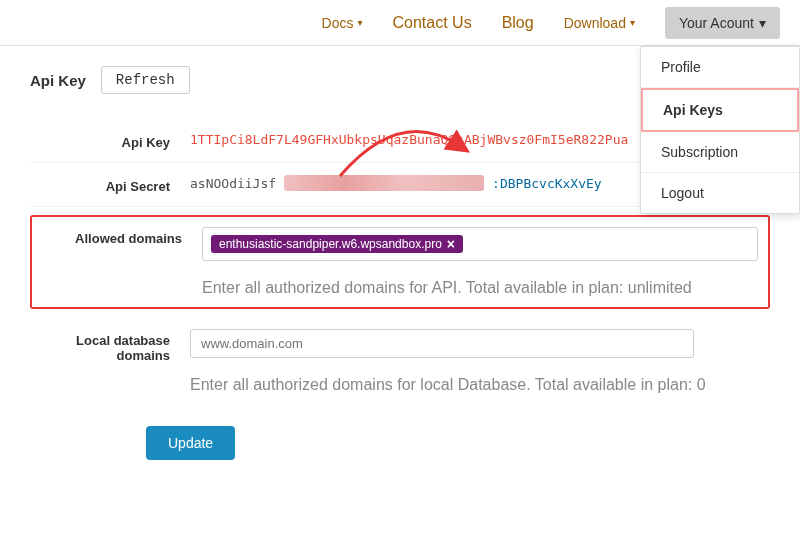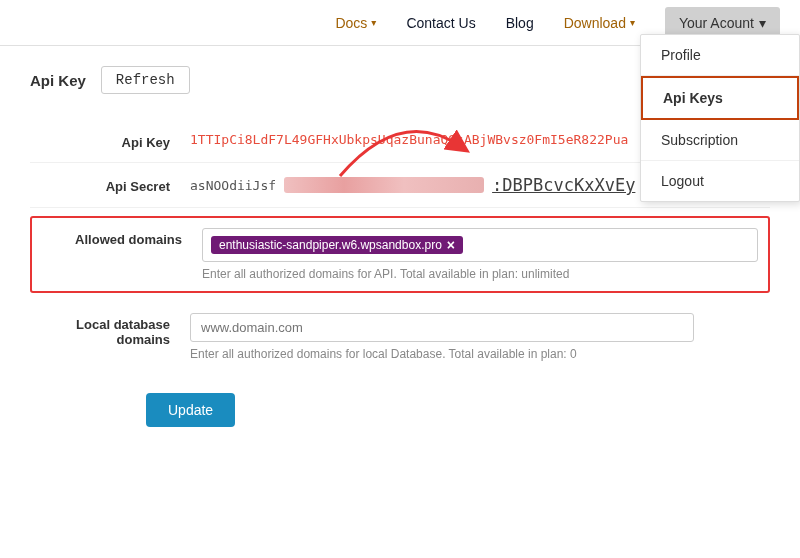--- a/index.html
+++ b/index.html
@@ -15,23 +15,23 @@
       border-bottom: 1px solid #e0e0e0;
       background: #fff;
       position: relative;
     }
     .navbar-links {
       display: flex;
       align-items: center;
       gap: 30px;
     }
     .navbar-link {
-      color: #0f172a;
+      color: #a16207;
       text-decoration: none;
-      font-size: 14px;
+      font-size: 16px;
       cursor: pointer;
     }
     .navbar-dropdown {
       display: flex;
       align-items: center;
       gap: 4px;
       cursor: pointer;
       color: #a16207;
       font-size: 14px;
     }
@@ -46,40 +46,40 @@
       font-size: 14px;
       cursor: pointer;
       display: flex;
       align-items: center;
       gap: 5px;
     }
 
     
     .dropdown-menu {
       position: absolute;
-      top: 34px;
+      top: 46px;
       right: 0;
       background: #fff;
       border: 1px solid #ddd;
       box-shadow: 2px 2px 8px rgba(0,0,0,0.15);
       z-index: 100;
       min-width: 160px;
       border-radius: 2px;
     }
     .dropdown-item {
       padding: 12px 20px;
       cursor: pointer;
       color: #333;
       font-size: 14px;
       border-bottom: 1px solid #f0f0f0;
       white-space: nowrap;
     }
     .dropdown-item:last-child { border-bottom: none; }
     .dropdown-item.active {
-      border: 2px solid #c2410c;
+      border: 2px solid #fca5a5;
       color: #333;
       font-weight: bold;
     }
 
     
     .page-content {
       padding: 20px 30px;
       position: relative;
     }
 
@@ -149,24 +149,23 @@
     }
     .api-secret-hidden {
       display: inline-block;
       width: 200px;
       height: 16px;
       background: linear-gradient(90deg, #f0c0c0 0%, #e8a0a0 30%, #f0c0c0 60%, #e8b0b0 100%);
       border-radius: 3px;
       vertical-align: middle;
     }
     .api-secret-end {
-      color: #404040;
-      font-size: 17px;
+      color: #0369a1;
+      font-size: 13px;
       font-family: monospace;
-      text-decoration: underline;
     }
 
     
     .allowed-domains-row {
       border: 2px solid #e83535 !important;
       padding: 10px 10px;
       border-radius: 3px;
       margin: 8px 0;
       display: flex;
       align-items: flex-start;
@@ -193,23 +192,23 @@
       align-items: center;
       gap: 5px;
     }
     .tag-close {
       cursor: pointer;
       font-size: 14px;
       font-weight: bold;
       line-height: 1;
     }
     .helper-text {
-      font-size: 12px;
+      font-size: 16px;
       color: #888;
-      margin-top: 5px;
+      margin-top: 18px;
     }
 
     
     .domain-input {
       border: 1px solid #ccc;
       border-radius: 3px;
       padding: 6px 10px;
       font-size: 13px;
       color: #999;
       width: 504px;

